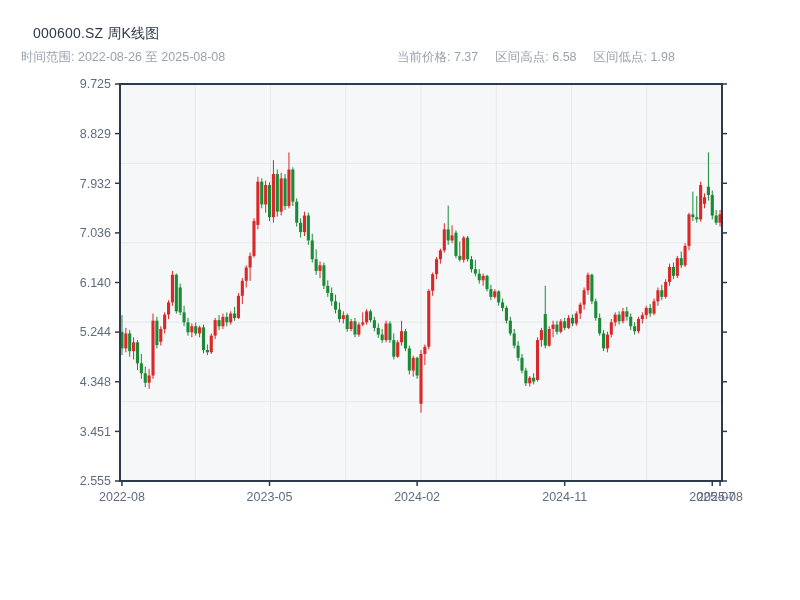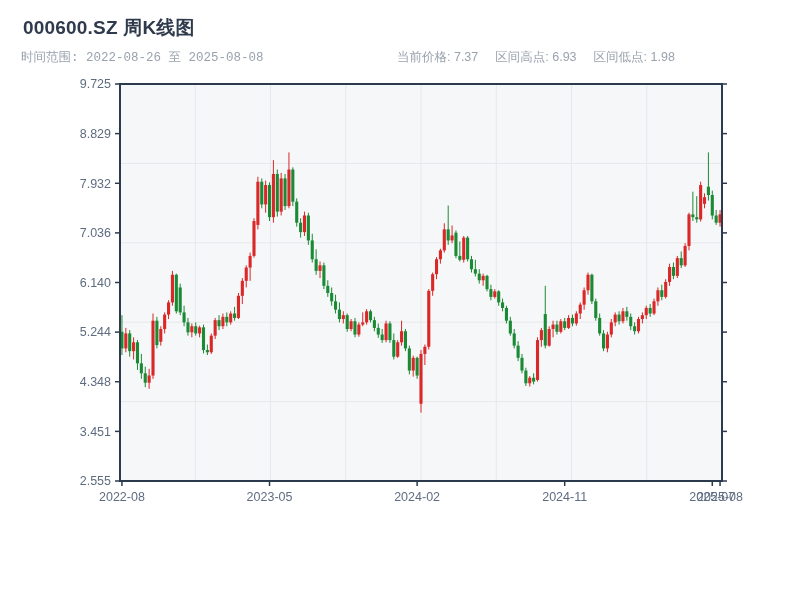--- a/index.html
+++ b/index.html
@@ -1,41 +1,41 @@
 <!DOCTYPE html>
 <html><head>
 <meta charset="utf-8">
 <style>
   html,body{margin:0;padding:0;}
   body{
     width:800px;height:600px;position:relative;background:#ffffff;
     font-family:"Liberation Sans","DejaVu Sans",sans-serif;overflow:hidden;
   }
   .page-title{
-    position:absolute;left:21px;top:13px;margin:2px;
-    font-size:19px;font-weight:700;color:#2f3b4c;letter-spacing:.2px;
+    position:absolute;left:21px;top:13px;margin:12px;
+    font-size:14px;font-weight:400;color:#2f3b4c;letter-spacing:.2px;
   }
   .subrow{
     position:absolute;left:21px;top:49px;width:760px;
     font-size:12.5px;color:#9aa2ae;display:flex;align-items:baseline;
   }
-  .range-label{white-space:pre;font-family:Liberation Mono, monospace;}
+  .range-label{white-space:pre;}
   .stats{position:absolute;left:376px;top:0;display:flex;gap:17px;white-space:pre;}
   .chart-wrap{position:absolute;left:0;top:0;width:800px;height:600px;}
 </style>
 </head>
 <body>
 
 <h1 class="page-title">000600.SZ 周K线图</h1>
 
 <div class="subrow">
   <span class="range-label">时间范围: 2022-08-26 至 2025-08-08</span>
   <span class="stats">
     <span>当前价格: 7.37</span>
-    <span>区间高点: 6.93</span>
+    <span>区间高点: 6.58</span>
     <span>区间低点: 1.98</span>
   </span>
 </div>
 
 <div class="chart-wrap">
   <svg id="chart" width="800" height="600">
       <rect x="120" y="84" width="602" height="397" fill="#f6f7f9"></rect>
       <g stroke="#e7e8eb" stroke-width="1">
         <line x1="120" y1="163.4" x2="722" y2="163.4"></line>
         <line x1="120" y1="242.8" x2="722" y2="242.8"></line>

